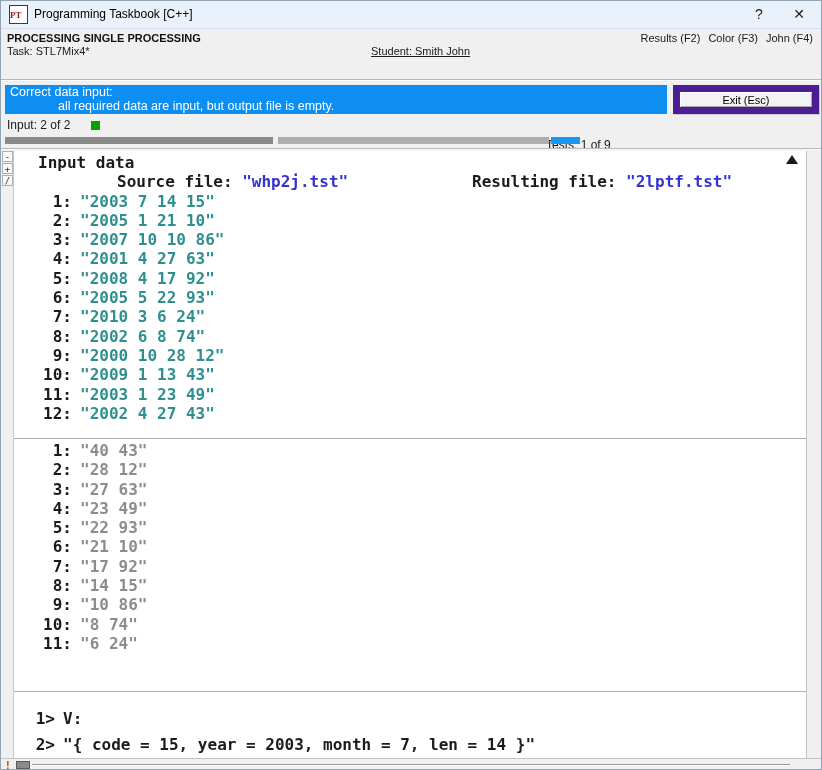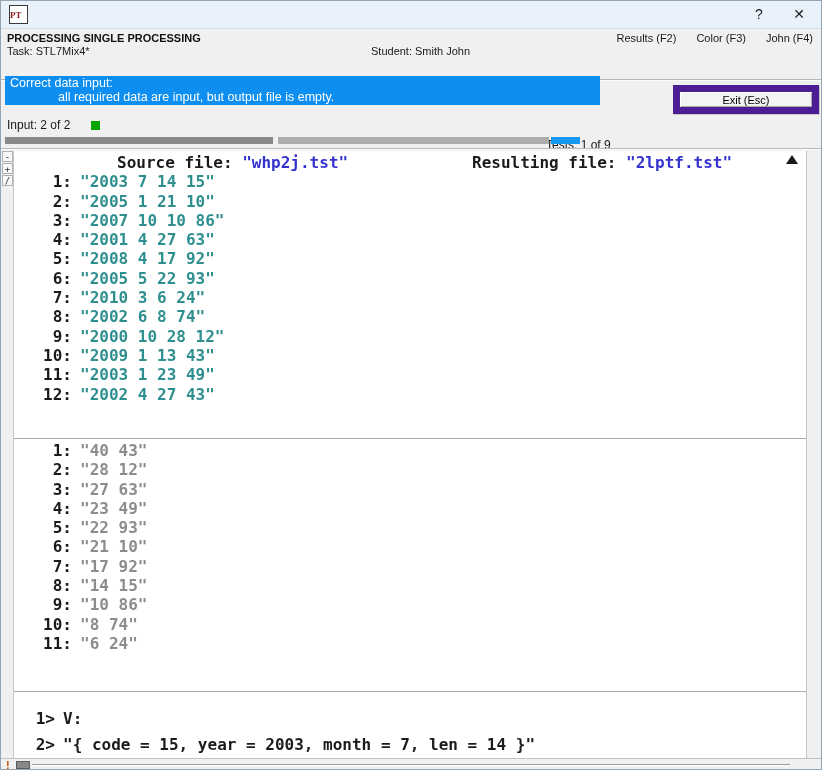--- a/index.html
+++ b/index.html
@@ -12,28 +12,28 @@
   .titlebar{position:absolute;left:0;top:0;width:100%;height:27px;background:#e9f2fa;border-bottom:1px solid #d2dde8;}
   .app-icon{position:absolute;left:8px;top:4px;width:17px;height:17px;background:#fff;border:1px solid #3a3a3a;
     display:flex;align-items:center;justify-content:flex-start;font:bold 9px "Liberation Serif",serif;color:#8b1d1d;}
   .win-title{position:absolute;left:33px;top:0;height:27px;line-height:27px;font-size:12px;color:#000;}
   .tb-btn{position:absolute;top:0;height:27px;line-height:27px;font-size:14px;color:#222;text-align:center;width:24px;cursor:default;}
   .tb-help{right:50px;}
   .tb-close{right:10px;}
   
   .hdr-topic{position:absolute;left:6px;top:31px;font-size:11px;font-weight:bold;color:#111;}
   .hdr-task{position:absolute;left:6px;top:44px;font-size:11px;}
-  .hdr-student{position:absolute;left:370px;top:44px;font-size:11px;}
-  .hdr-menu{position:absolute;right:8px;top:31px;display:flex;gap:20px;font-size:11px;}
+  .hdr-student{position:absolute;left:370px;top:44px;font-size:11px;text-decoration:underline;}
+  .hdr-menu{position:absolute;right:8px;top:31px;display:flex;gap:8px;font-size:11px;}
   .menu-item{white-space:nowrap;}
   .groove{position:absolute;left:0;width:822px;height:0;border-top:1px solid #b7b7b7;border-bottom:1px solid #fcfcfc;}
   .g1{top:78px;}
   .g2{top:147px;}
   
-  .banner{position:absolute;left:4px;top:75px;width:595px;height:29px;background:var(--banner-blue);color:#fff;overflow:hidden;}
+  .banner{position:absolute;left:4px;top:84px;width:662px;height:29px;background:var(--banner-blue);color:#fff;overflow:hidden;}
   .banner .b1{padding:1px 0 0 5px;font-size:12.5px;line-height:13.5px;}
   .banner .b2{padding-left:13px;font-size:12.5px;line-height:13.5px;margin-left:40px;}
   .exit-btn{position:absolute;left:672px;top:84px;width:146px;height:29px;background:#f3f3f3;
     border:7px solid #4c1d95;box-shadow:inset 1px 1px 0 #ffffff, inset -1px -1px 0 #a9a9a9, 1px 1px 0 #c9c9c9;
     font:11px "Liberation Sans",sans-serif;color:#000;}
   
   .input-label{position:absolute;left:6px;top:117px;font-size:12px;}
   .green-dot{position:absolute;left:90px;top:120px;width:9px;height:9px;background:var(--green);}
   .tests-label{position:absolute;left:545px;top:117px;font-size:12px;margin-top:20px;}
   .bar{position:absolute;top:136px;height:7px;}
@@ -76,20 +76,21 @@
 </style>
 </head>
 <body>
 
 <div class="window">
 
   <div class="titlebar">
     <span class="app-icon">
       <span>PT</span>
     </span>
+    <span class="win-title">Programming Taskbook [C++]</span>
     <span class="tb-btn tb-help">?</span>
     <span class="tb-btn tb-close">✕</span>
   </div>
 
   <div class="hdr-topic">PROCESSING SINGLE PROCESSING</div>
   <div class="hdr-task">Task: STL7Mix4*</div>
   <div class="hdr-student">Student: Smith John</div>
   <div class="hdr-menu">
       <span class="menu-item">Results (F2)</span>
       <span class="menu-item">Color (F3)</span>
@@ -117,20 +118,21 @@
     <div class="gutter">
         <div class="gut-btn">-</div>
         <div class="gut-btn">+</div>
         <div class="gut-btn">/</div>
       </div>
     <div class="scroll-up"></div>
 
     <div class="text">
 
       <div class="sec" id="sec1">
+        <div class="sec-title">Input data</div>
         <div class="files-line">
           <span class="fgroup fg-src"><span>Source file:</span><span class="file">"whp2j.tst"</span></span>
           <span class="fgroup fg-res"><span>Resulting file:</span><span class="file">"2lptf.tst"</span></span>
         </div>
         <div class="teal">
             <div class="row">
             <span class="num">1:</span>
             <span class="val">"2003 7 14 15"</span>
           </div>
             <div class="row">

